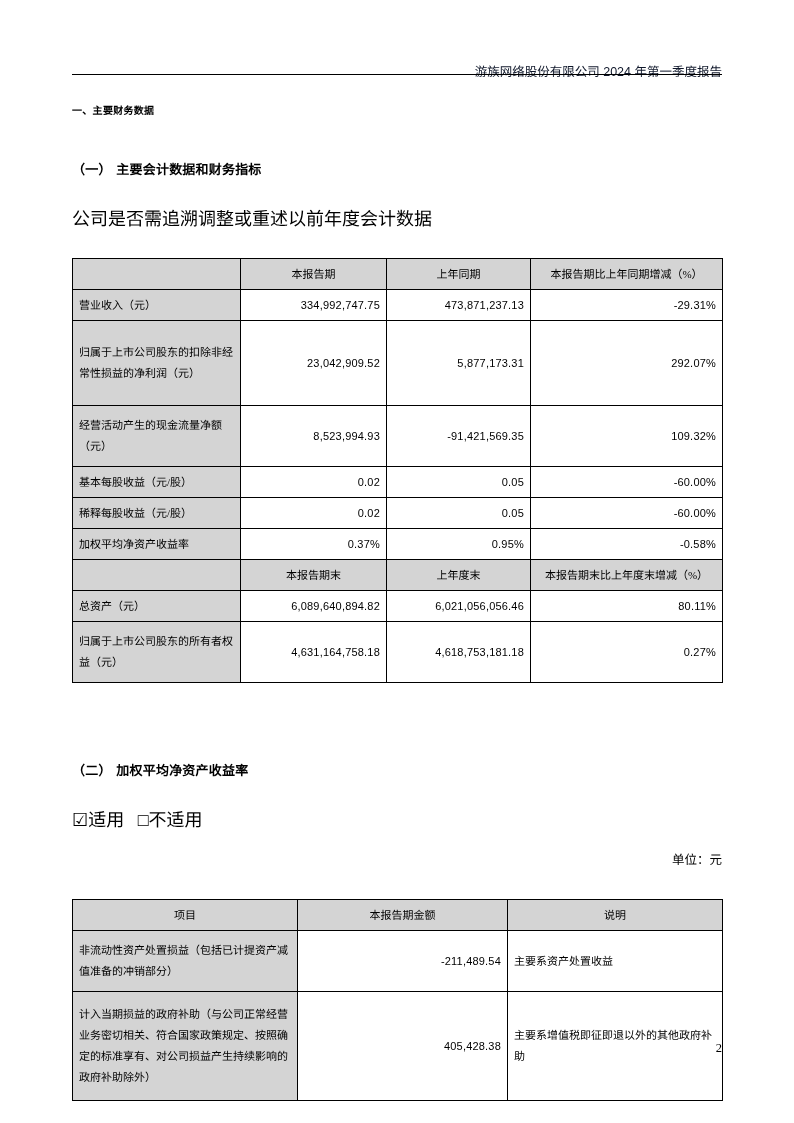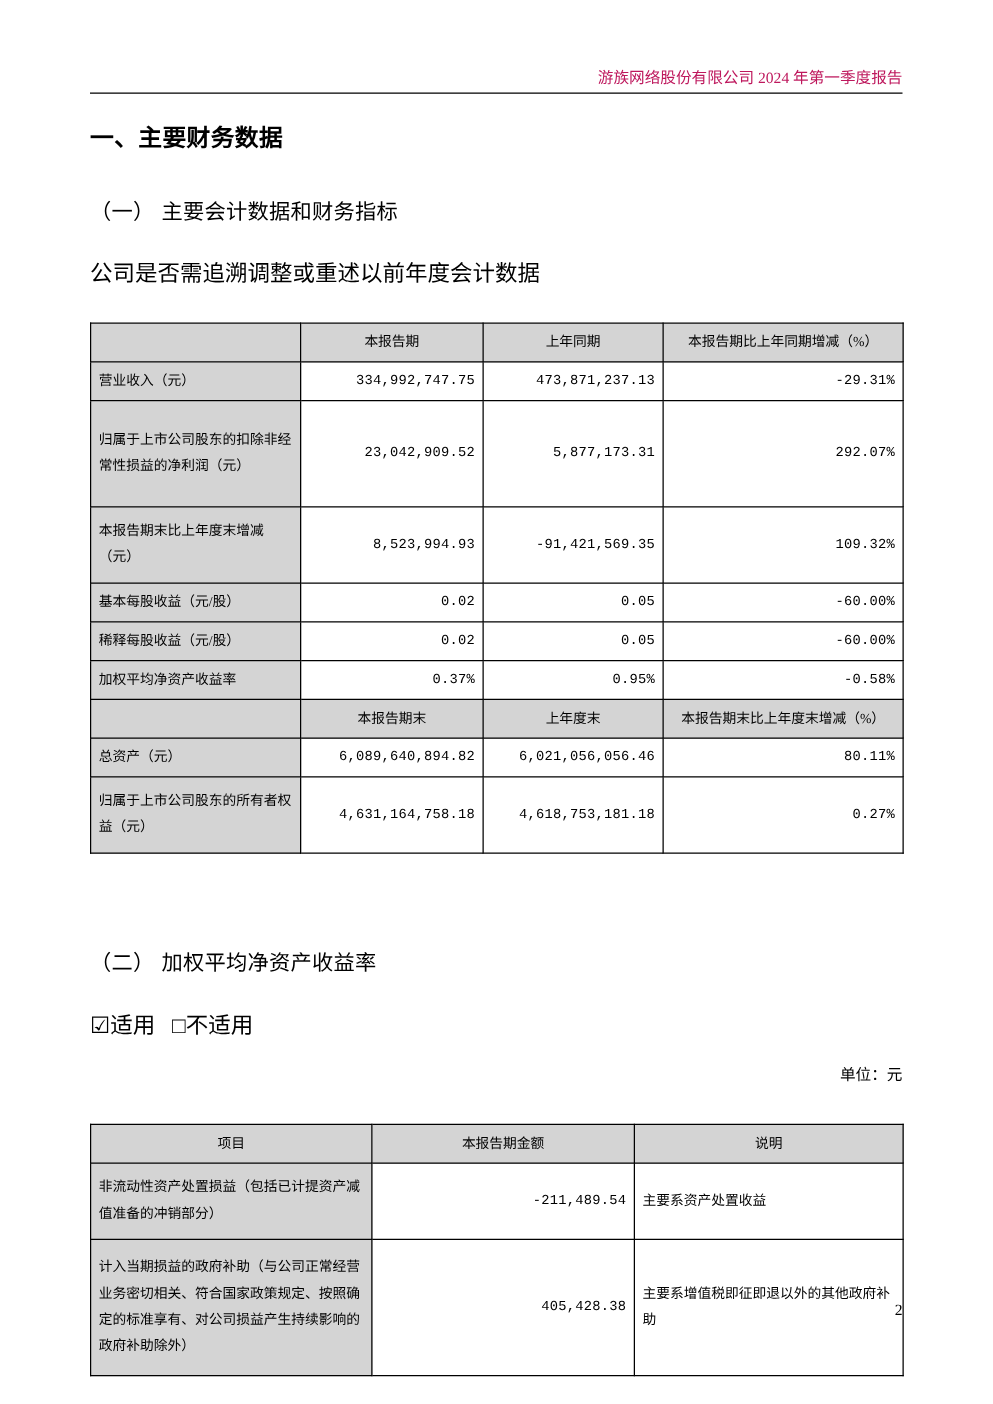--- a/index.html
+++ b/index.html
@@ -22,27 +22,27 @@
     left: 0; top: 0;
     width: 794px;
     height: 1123px;
     overflow: hidden;
   }
 
   
   .running-header {
     position: absolute;
     left: 72px;
-    top: 54px;
+    top: 64px;
     width: 650px;
     text-align: right;
     font-size: 12.5px;
     line-height: 16px;
-    font-family: Liberation Serif, serif;
-    color: #be185d;
+    font-family: Liberation Sans, sans-serif;
+    color: #0f172a;
     white-space: nowrap;
   }
   .header-rule {
     position: absolute;
     left: 72px;
     top: 74px;
     width: 650px;
     height: 0;
     border-top: 1.6px solid #000;
   }
@@ -51,29 +51,29 @@
   .content {
     position: absolute;
     left: 72px;
     top: 92px;
     width: 650px;
   }
 
   .h1 {
     font-family: "DejaVu Sans", "Liberation Sans", sans-serif;
     font-weight: bold;
-    font-size: 19px;
+    font-size: 10px;
     line-height: 22px;
     margin: 8px 0 0 0;
     letter-spacing: 0.3px;
   }
   .h2 {
     font-family: "DejaVu Sans", "Liberation Sans", sans-serif;
-    font-weight: normal;
-    font-size: 17px;
+    font-weight: bold;
+    font-size: 13px;
     line-height: 20px;
     margin: 38px 0 0 0;
     letter-spacing: 0.2px;
   }
   .para {
     font-size: 18px;
     line-height: 18px;
     margin: 30px 0 0 0;
   }
   .para.tight {
@@ -106,21 +106,21 @@
     background: #d4d4d4;
   }
   .c-head {
     text-align: center;
   }
   .c-label {
     text-align: left;
   }
   .c-num {
     text-align: right;
-    font-family: Liberation Mono, monospace;
+    font-family: Liberation Sans, sans-serif;
     letter-spacing: 0.2px;
   }
   .c-text {
     text-align: left;
   }
 
   
   table.t1 col.c1 { width: 168px; }
   table.t1 col.c2 { width: 146px; }
   table.t1 col.c3 { width: 144px; }
@@ -188,21 +188,21 @@
 
 
         <tr class="row-tall3">
           <td class="shade c-label">归属于上市公司股东的扣除非经常性损益的净利润（元）</td>
           <td class="c-num">23,042,909.52</td>
           <td class="c-num">5,877,173.31</td>
           <td class="c-num">292.07%</td>
         </tr>
 
         <tr class="row-tall">
-          <td class="shade c-label">本报告期末比上年度末增减（元）</td>
+          <td class="shade c-label">经营活动产生的现金流量净额（元）</td>
           <td class="c-num">8,523,994.93</td>
           <td class="c-num">-91,421,569.35</td>
           <td class="c-num">109.32%</td>
         </tr>
 
         <tr class="row-std">
           <td class="shade c-label">基本每股收益（元/股）</td>
           <td class="c-num">0.02</td>
           <td class="c-num">0.05</td>
           <td class="c-num">-60.00%</td>

